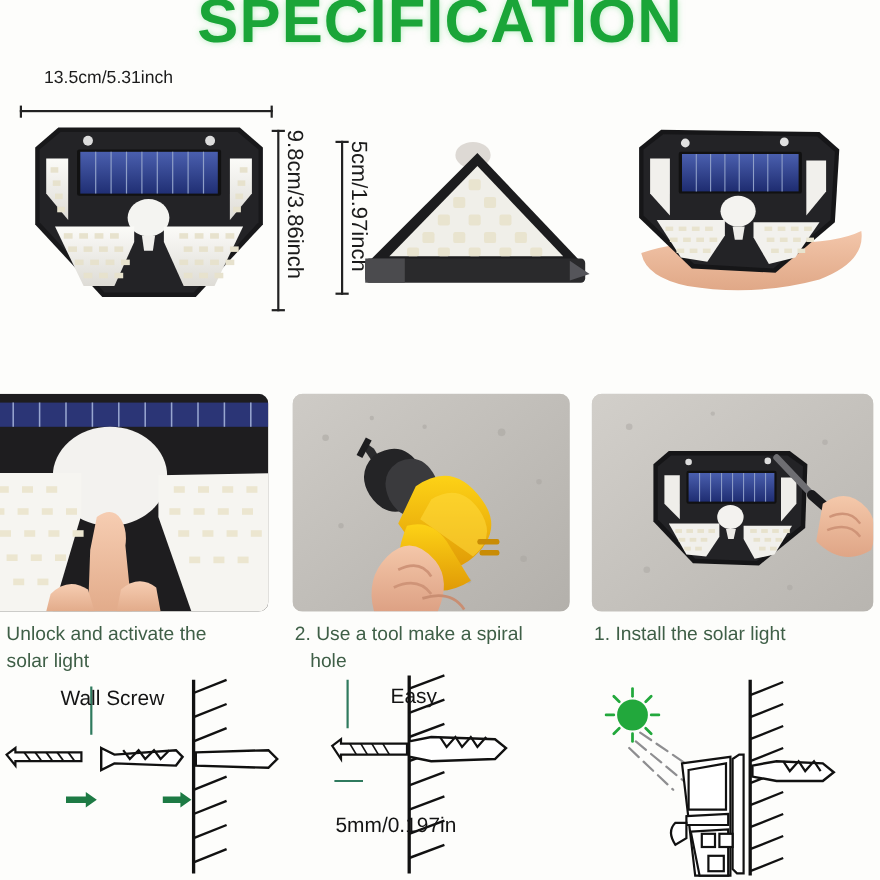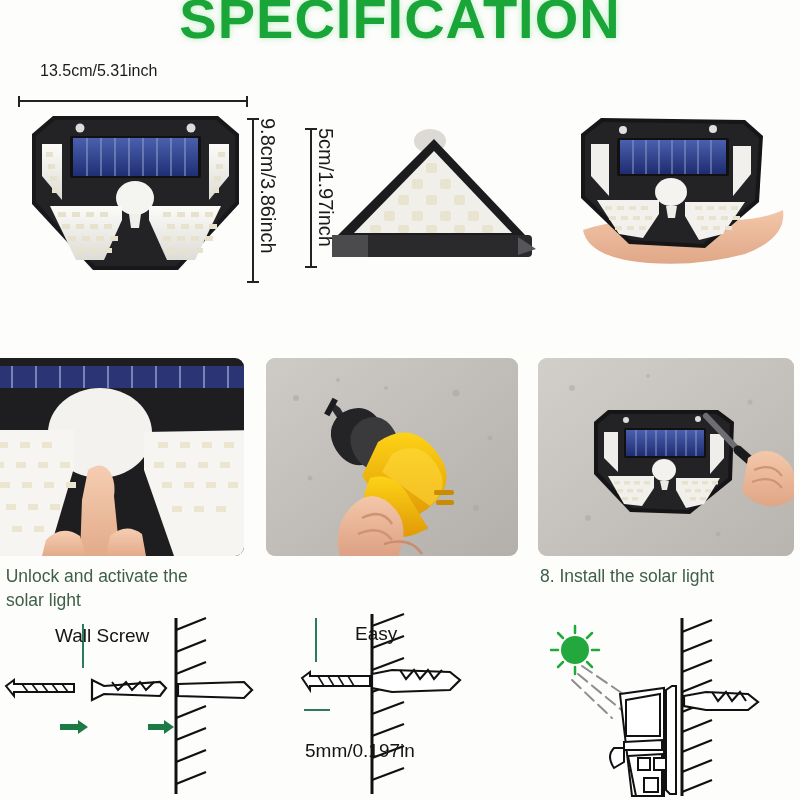--- a/index.html
+++ b/index.html
@@ -464,23 +464,25 @@
       <path d="M216 112 q18 -8 28 6" stroke="#cf9478" stroke-width="2.2" fill="none"></path>
       <path d="M214 124 q20 -8 30 6" stroke="#cf9478" stroke-width="2.2" fill="none"></path>
     </svg>
   </div>
 
   <div class="caption" id="cap-1">
     <span>. Unlock and activate the</span>
     <span class="l2">solar light</span>
   </div>
   <div class="caption" id="cap-2">
+    <span>2. Use a tool make a spiral</span>
+    <span class="l2">hole</span>
   </div>
   <div class="caption" id="cap-3">
-    <span>8. Install the solar light</span>
+    <span>1. Install the solar light</span>
   </div>
 
   <div class="diagram" id="diag-1">
     <svg viewBox="0 0 270 185">
 
       <line x1="176" y1="6" x2="176" y2="182" stroke="#111" stroke-width="3"></line>
       <g stroke="#111" stroke-width="2.2">
         <line x1="176" y1="18" x2="206" y2="6"></line>
           <line x1="176" y1="40" x2="206" y2="28"></line>
         <line x1="176" y1="62" x2="206" y2="50"></line>

